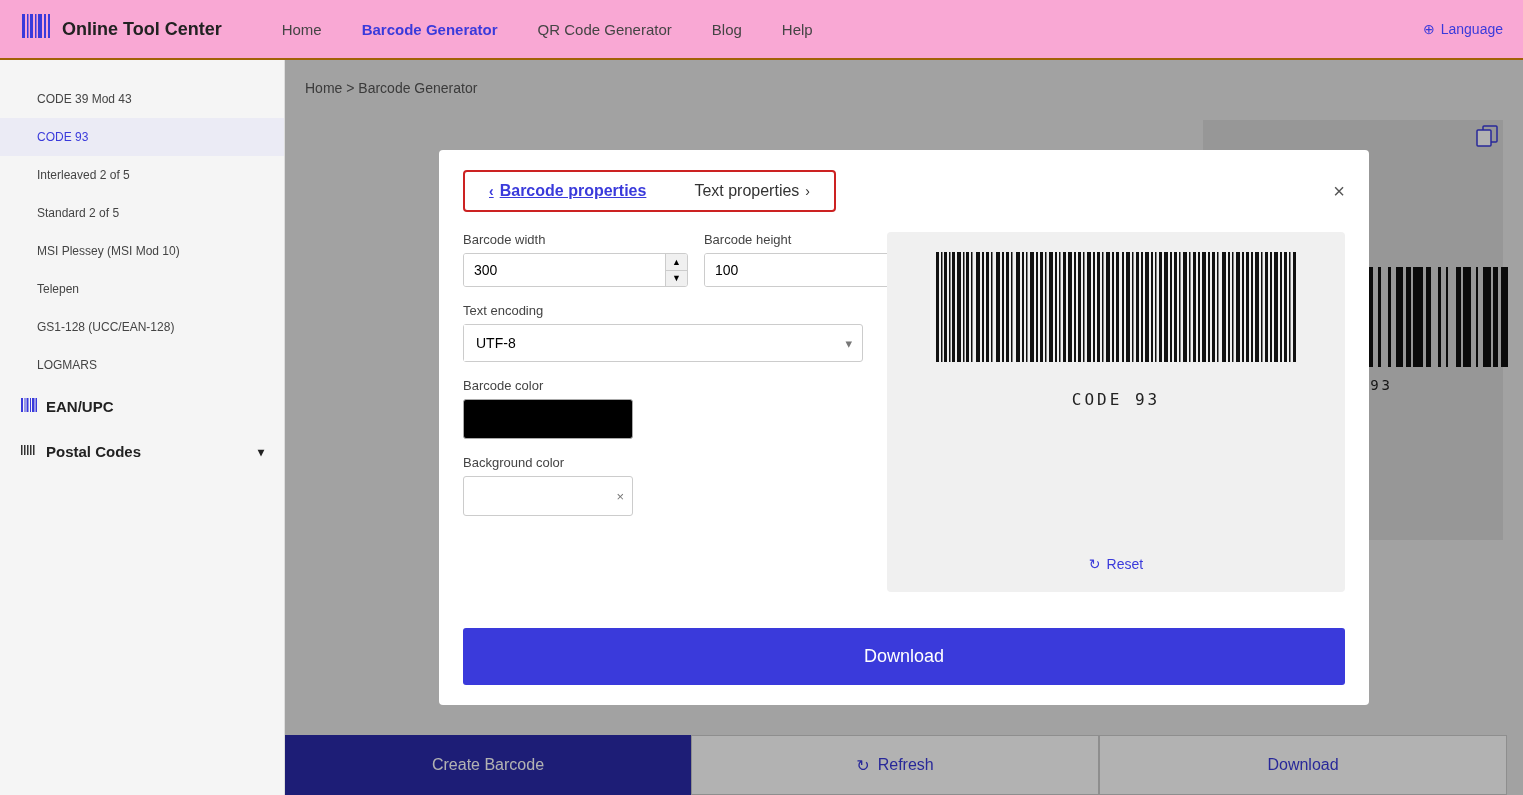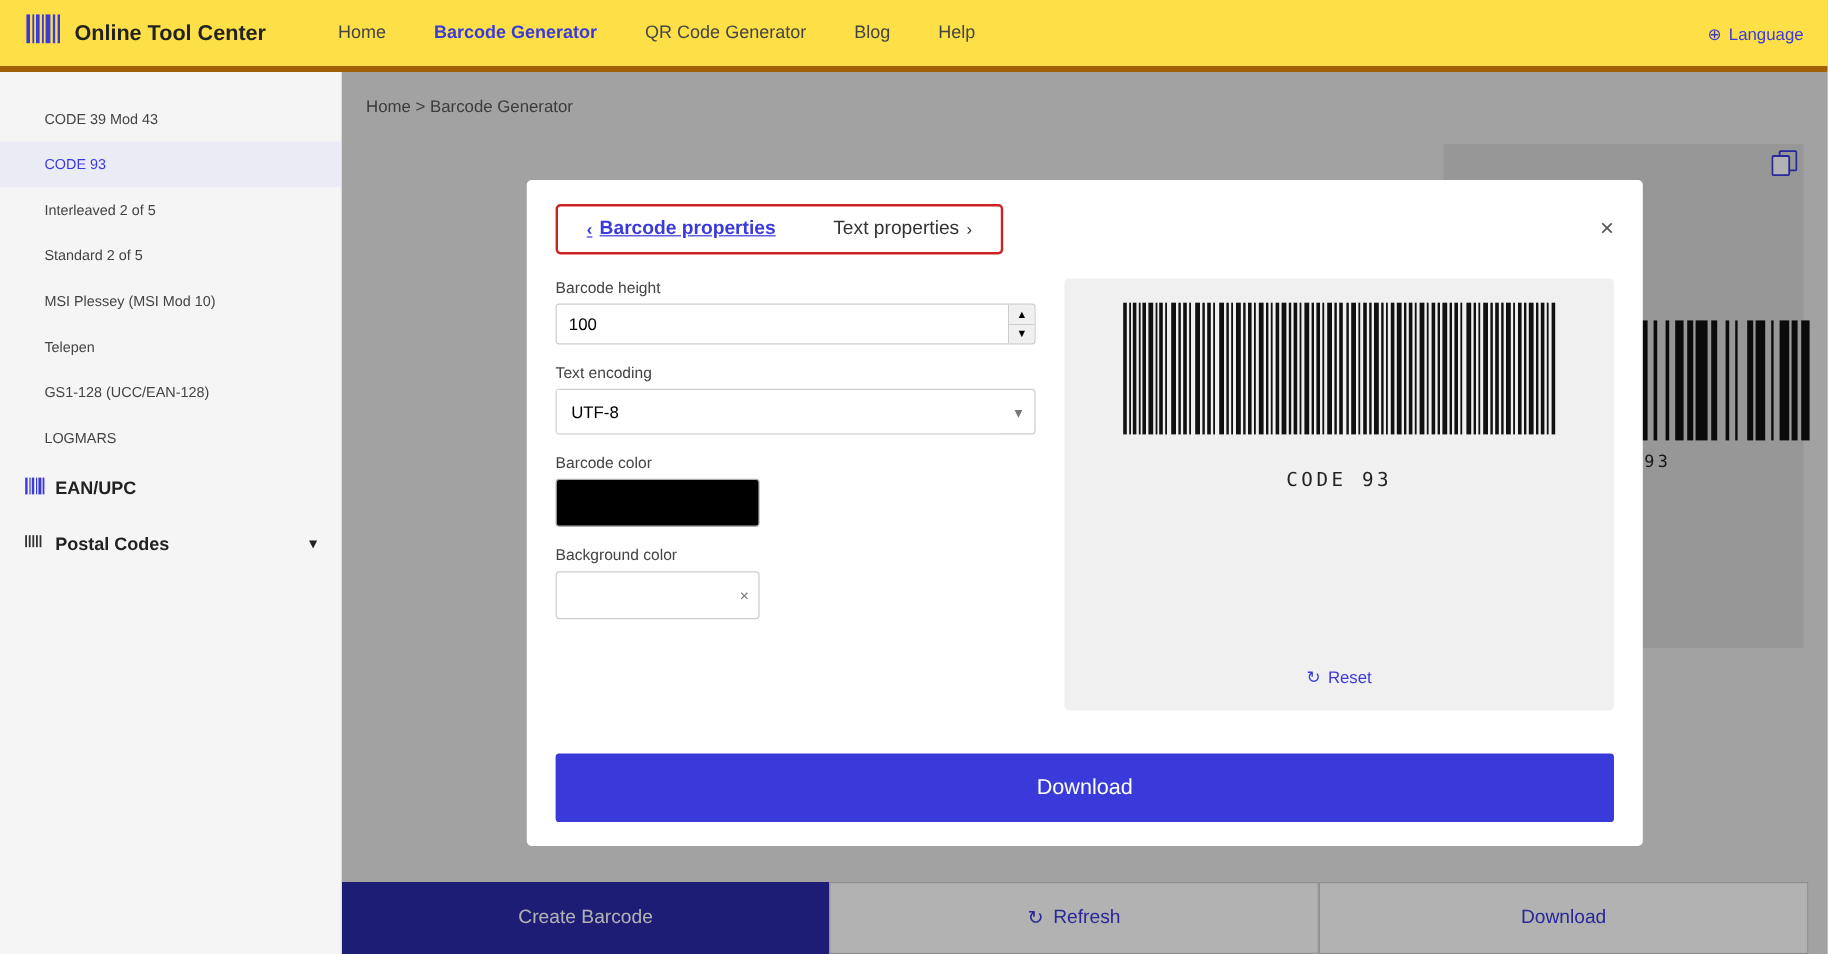--- a/index.html
+++ b/index.html
@@ -1,21 +1,21 @@
 <!DOCTYPE html>
 <html><head>
   <meta charset="utf-8">
   <style>
     * { box-sizing: border-box; margin: 0; padding: 0; }
     body { font-family: Arial, sans-serif; background: #e8e8e8; width: 1523px; min-height: 795px; overflow: hidden; position: relative; }
 
     
     .header {
-      background: #fde047;
-      border-bottom: 5px solid #a16207;
+      background: #f9a8d4;
+      border-bottom: 2px solid #a16207;
       display: flex;
       align-items: center;
       padding: 0 20px;
       height: 60px;
     }
     .logo-area {
       display: flex;
       align-items: center;
       gap: 10px;
       margin-right: 60px;
@@ -580,20 +580,30 @@
             </div>
           </div>
           <button class="modal-close">×</button>
         </div>
 
         <div class="modal-body">
 
           <div class="modal-form">
 
             <div class="form-row">
+              <div class="form-group">
+                <label class="form-label">Barcode width</label>
+                <div class="form-input-wrapper">
+                  <input class="form-input" type="text" value="300" style="">
+                  <div class="spinner-btns">
+                    <button class="spinner-btn">▲</button>
+                    <button class="spinner-btn">▼</button>
+                  </div>
+                </div>
+              </div>
               <div class="form-group">
                 <label class="form-label">Barcode height</label>
                 <div class="form-input-wrapper">
                   <input class="form-input" type="text" value="100" style="">
                   <div class="spinner-btns">
                     <button class="spinner-btn">▲</button>
                     <button class="spinner-btn">▼</button>
                   </div>
                 </div>
               </div>

